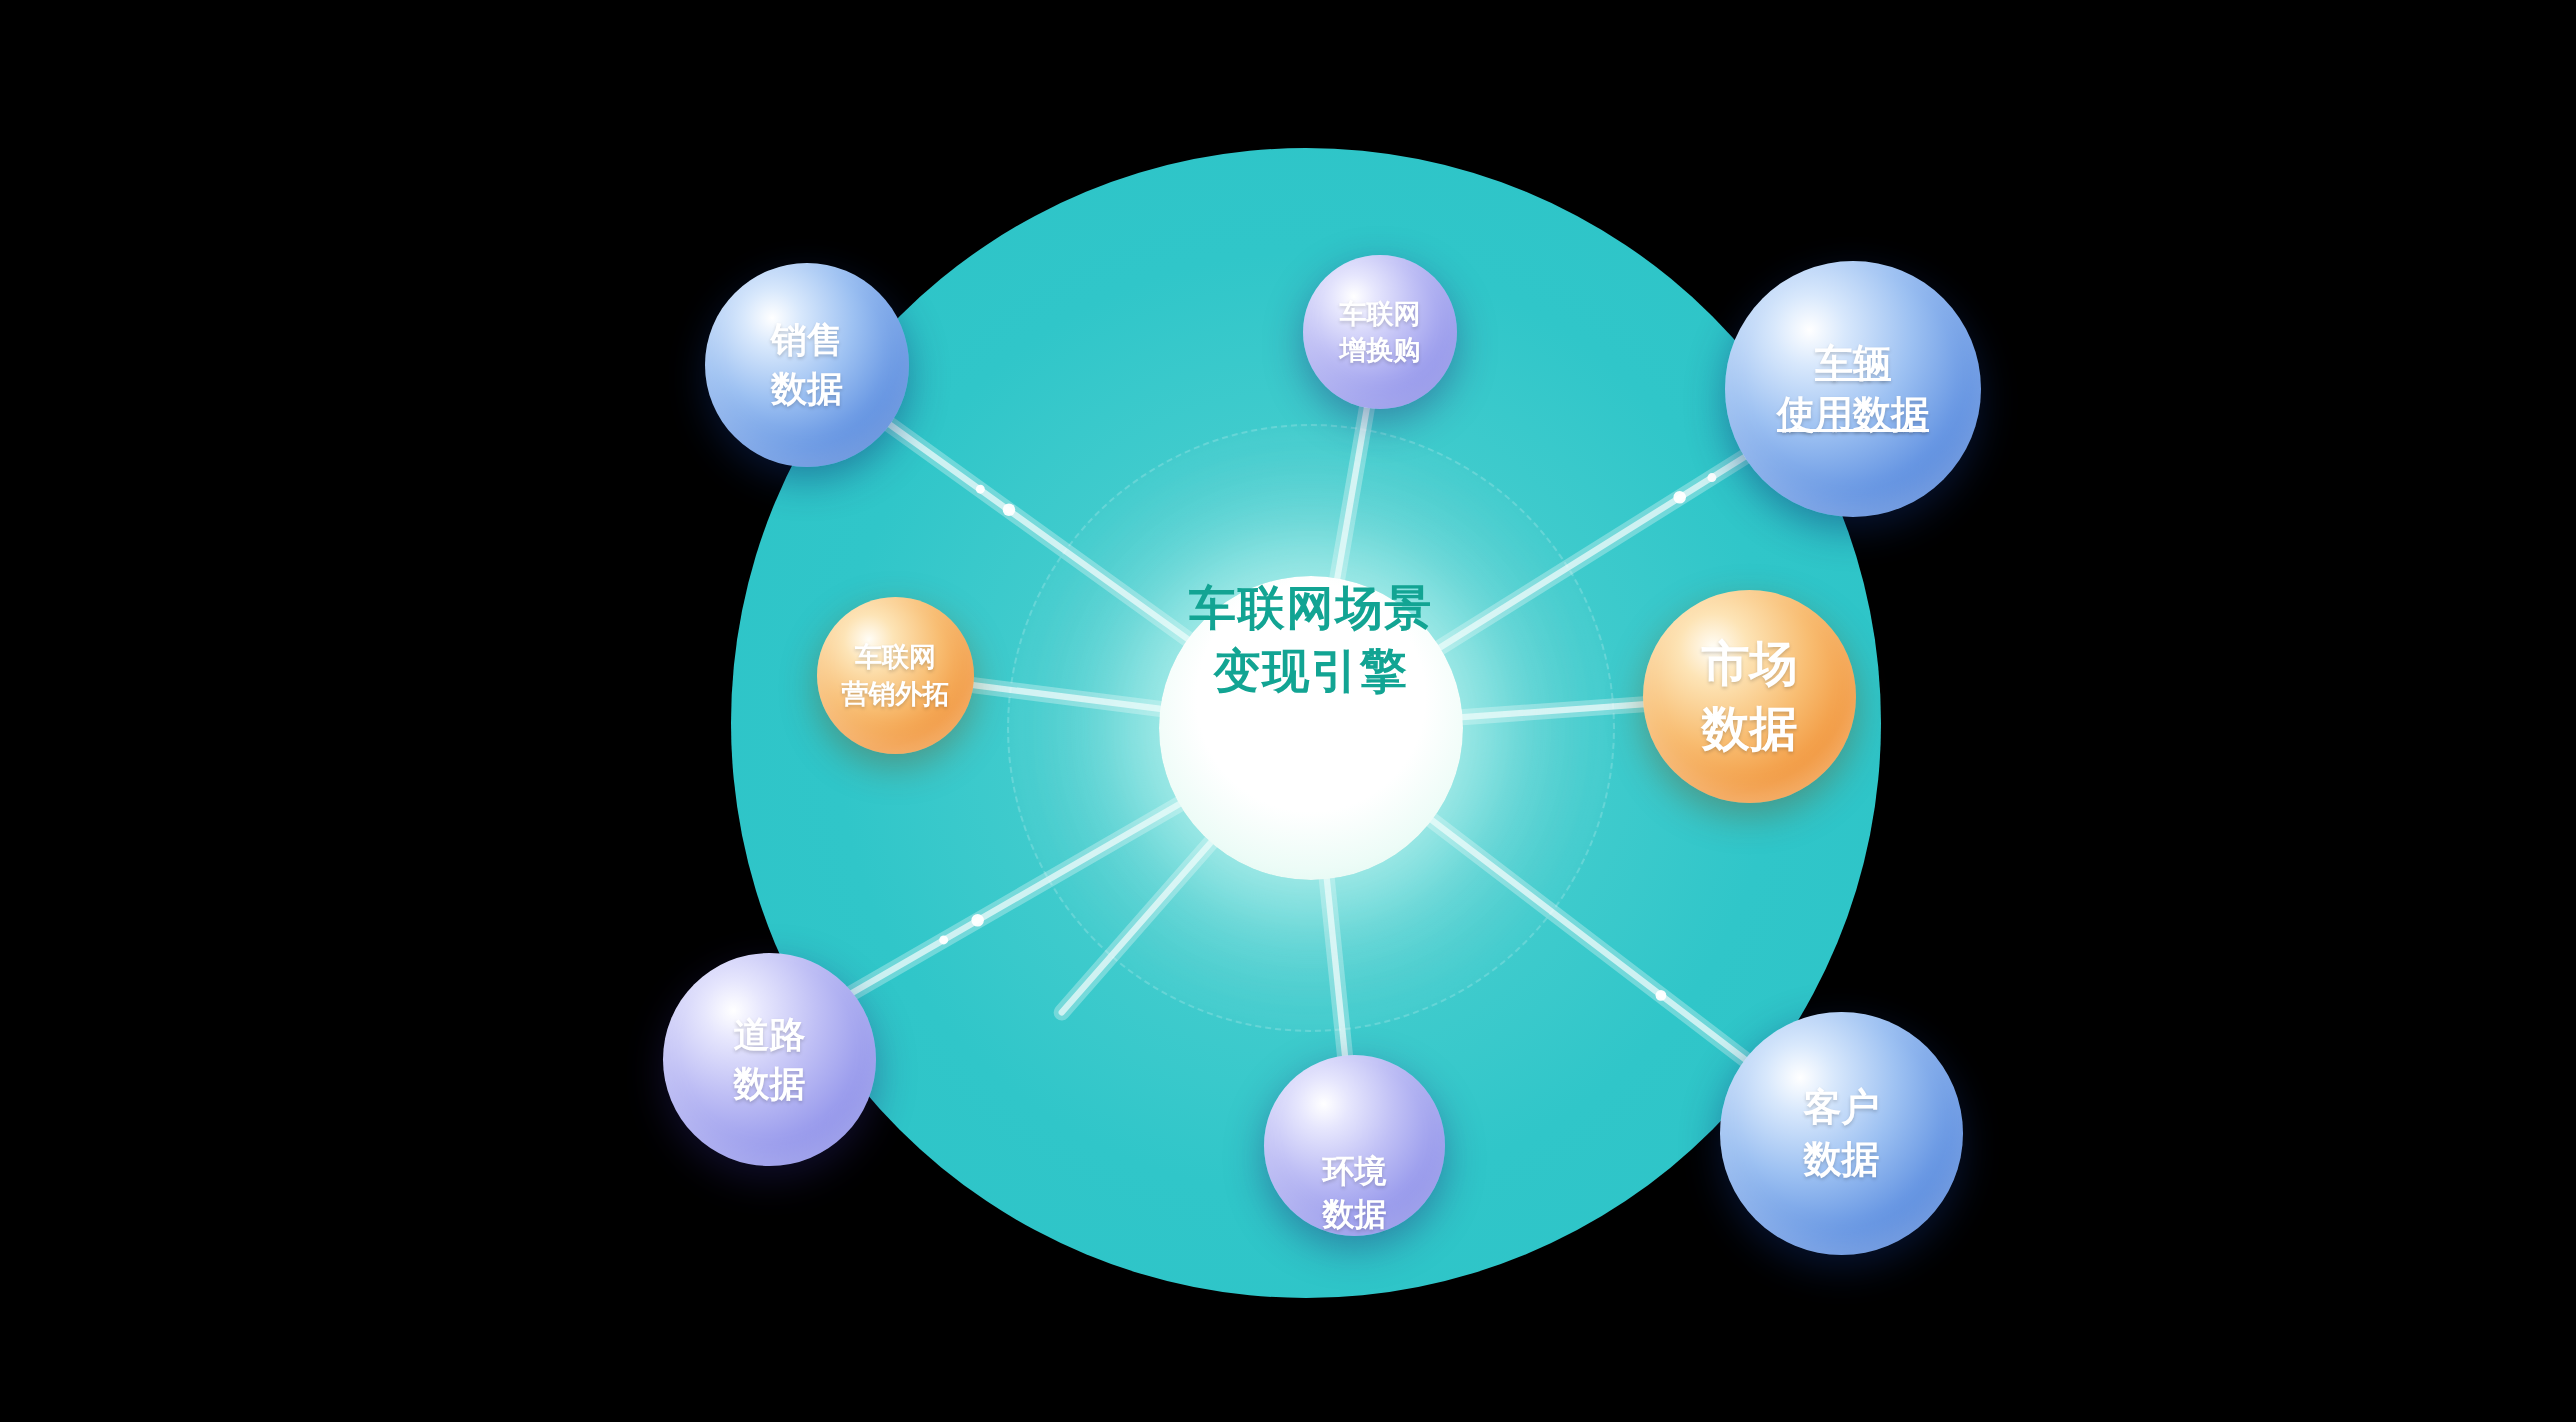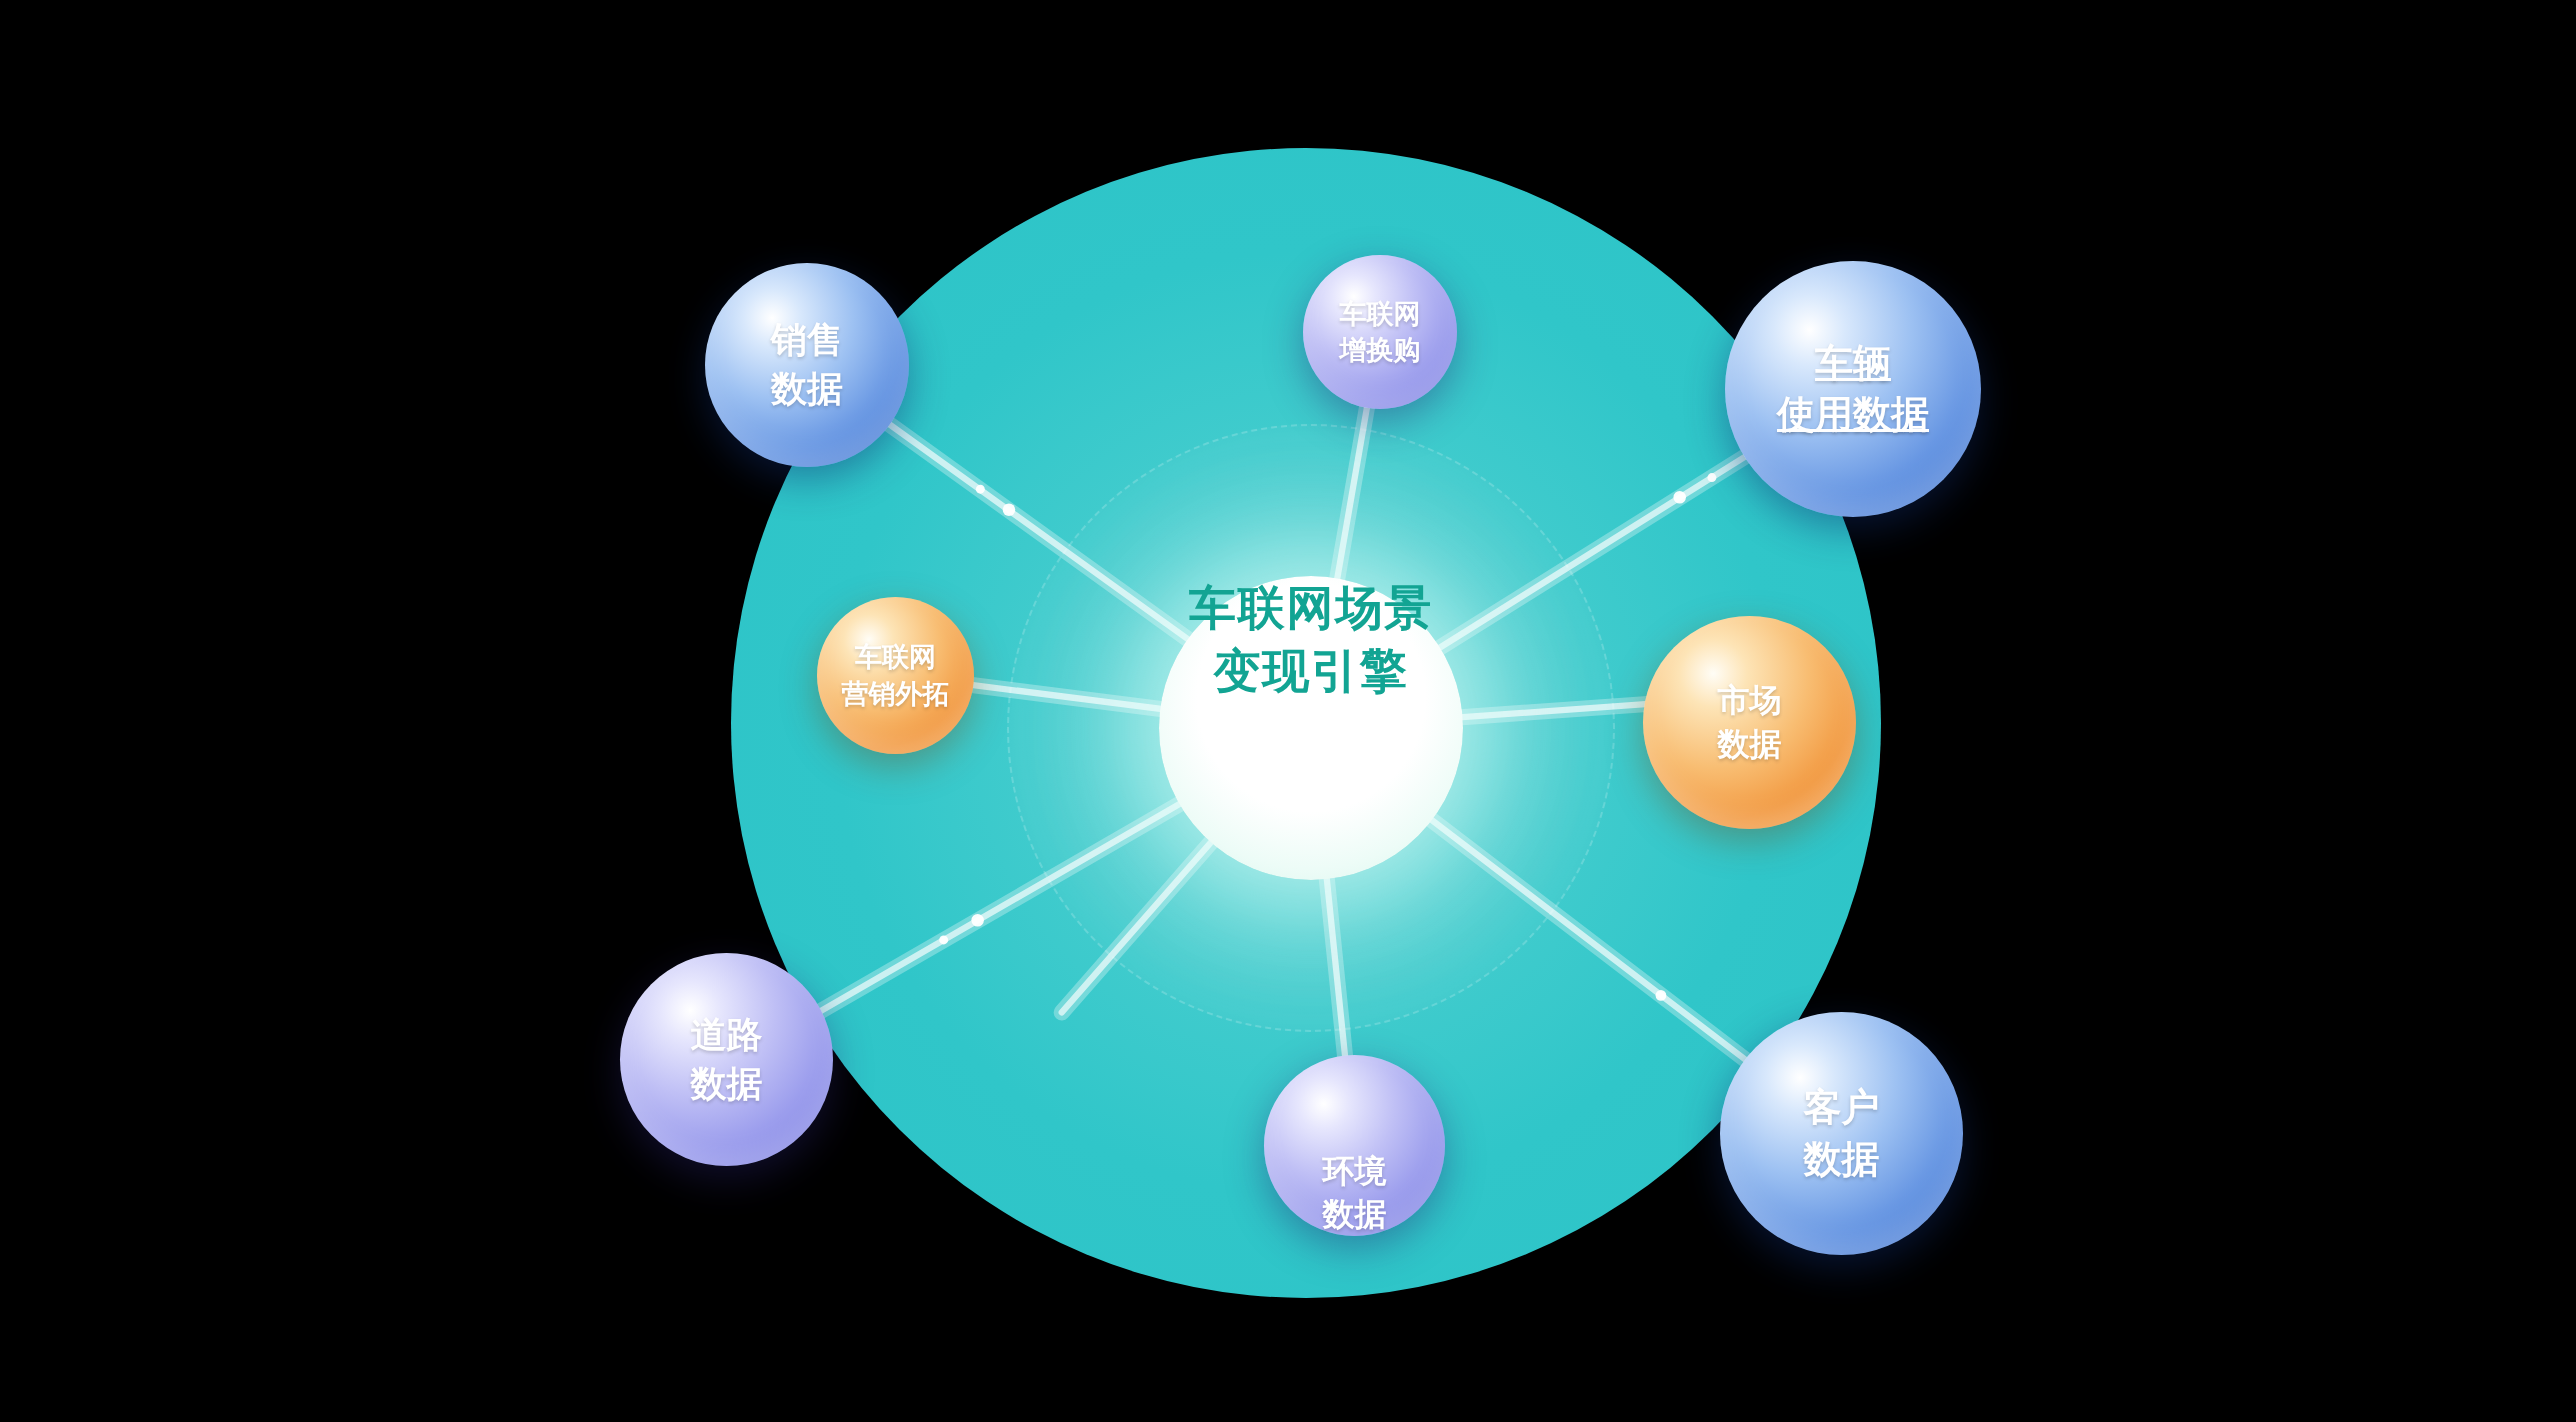--- a/index.html
+++ b/index.html
@@ -42,23 +42,23 @@
     position:absolute;left:1159px;top:576px;width:304px;height:304px;border-radius:50%;z-index:5;
     background:radial-gradient(circle at 50% 40%, #ffffff 0%, #ffffff 48%, #edfcf7 72%, #d0f3ea 100%);
     box-shadow:0 0 89px 31px rgba(225,255,250,0.55);
     display:flex;align-items:flex-start;justify-content:center;text-align:center;
   }
   .hub .label{white-space:pre-line;line-height:1.35;color:#12a493;font-weight:700;font-size:47px;letter-spacing:1.8px;}
   
   .n-sales      {left:705px;  top:263px;  width:204px;height:204px;font-size:36px;}
   .n-tradein    {left:1303px; top:255px;  width:154px;height:154px;font-size:27px;}
   .n-vehicle    {left:1725px; top:261px;  width:256px;height:256px;font-size:38px;text-decoration:underline;}
-  .n-market     {left:1643px; top:616px;  width:213px;height:213px;font-size:32px;}
+  .n-market     {left:1643px; top:590px;  width:213px;height:213px;font-size:48px;}
   .n-marketing  {left:817px;  top:597px;  width:157px;height:157px;font-size:27px;}
-  .n-road       {left:620px;  top:953px; width:213px;height:213px;font-size:36px;}
+  .n-road       {left:663px;  top:953px; width:213px;height:213px;font-size:36px;}
   .n-churn      {left:996px; top:947px; width:131px;height:131px;font-size:21.5px;}
   .n-environment{left:1264px; top:1055px; width:181px;height:181px;font-size:32px;align-items:flex-end;}
   .n-customer   {left:1720px; top:1012px; width:243px;height:243px;font-size:38px;}
 </style>
 </head>
 <body>
 
 <div id="stage">
 
   <div class="big-circle"></div>

